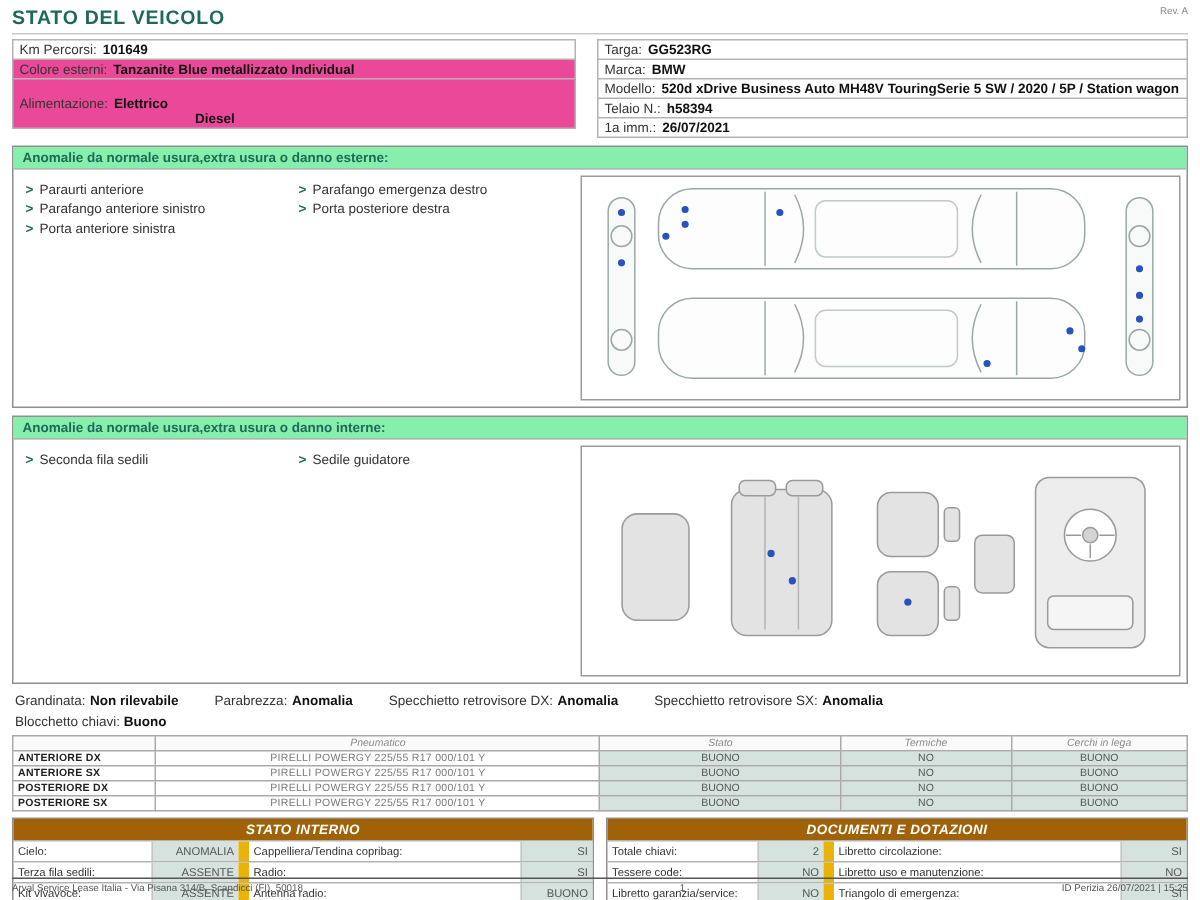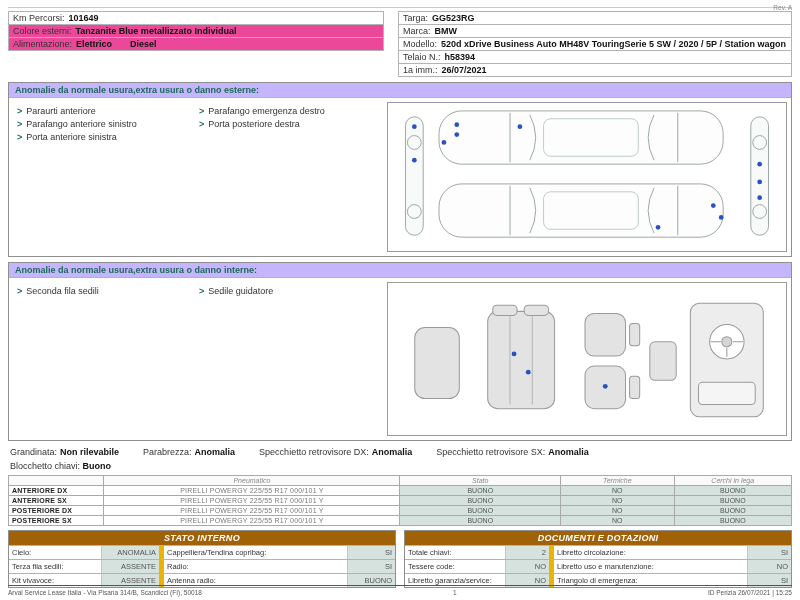--- a/index.html
+++ b/index.html
@@ -17,25 +17,25 @@
 
   
   .info { display:flex; gap:14px; margin-top:3px; }
   .info-left { width:376px; }
   .info-right { flex:1; }
   .irow { display:flex; align-items:center; border:1px solid #b3b3b3; border-top:none; min-height:13px; padding:1px 4px; gap:4px; flex-wrap:wrap; }
   .irow:first-child { border-top:1px solid #b3b3b3; }
   .irow.tint { background:#ec4899; }
   .lab { color:#333; white-space:nowrap; }
   .valb { font-weight:bold; color:#111; }
-  .fuel2 { margin-left:14px; }
+  .fuel2 { margin-left:14px;margin-top:20px; }
 
   
   .section { border:1px solid #8f8f8f; margin-top:5px; }
-  .sec-hd { background:#c4b5fd; border-bottom:1px solid #b3b3b3; padding:2px 6px; color:#1d6a58; font-weight:bold; font-size:9px; }
+  .sec-hd { background:#86efac; border-bottom:1px solid #b3b3b3; padding:2px 6px; color:#1d6a58; font-weight:bold; font-size:9px; }
   .sec-bd { display:flex; padding:4px; gap:6px; }
   .anlist { width:368px; display:flex; padding:3px 0 0 4px; }
   .ancol { width:50%; }
   .anitem { line-height:13px; color:#333; }
   .arrow { color:#1d6a58; font-weight:bold; margin-right:4px; }
   .diagram-box { flex:1; border:1px solid #9a9a9a; background:#fff; }
   .diag-ext { height:150px; }
   .diag-int { height:154px; }
   svg { display:block; width:100%; height:100%; }
 
@@ -55,36 +55,37 @@
   td.c-stato { width:160px; } td.c-term { width:113px; } td.c-cerchi { width:117px; }
 
   
   .bottom { display:flex; gap:8px; margin-top:4px; align-items:flex-start; }
   .btable { flex:1; border:1px solid #8f8f8f; }
   .bt-hd { background:#a16207; color:#fff; font-weight:bold; text-align:center; font-size:9px; padding:2px 16px; letter-spacing:.3px;font-style:italic; }
   .brow { display:grid; border-top:1px solid #b3b3b3; min-height:12px; align-items:stretch; }
   .brow:first-of-type { border-top:none; }
   .g4a { grid-template-columns:92px 58px 1fr 48px; }
   .g4b { grid-template-columns:100px 44px 1fr 44px; }
-  .blbl { font-size:7.5px; color:#333; padding:2px 3px; border-left:5px solid #eab308; }
+  .blbl { font-size:7.5px; color:#333; padding:2px 3px; border-left:7px solid #eab308; }
   .brow > .blbl:first-child { border-left:none; }
   .bval { background:#d5e2de; font-size:7.5px; color:#555; text-align:right; padding:2px 3px; border-left:1px solid #c5c5c5; }
 
   
   .footer { position:absolute; left:8px; right:8px; bottom:4px; border-top:1px solid #555;
             display:flex; justify-content:space-between; padding-top:3px; font-size:6.5px; color:#555; }
   .watermark { position:absolute; right:8px; bottom:1px; font-size:27px; font-weight:bold;
                color:#bfc4c7; letter-spacing:1px; text-shadow:1px 1px 0 #fff; pointer-events:none; }
 </style>
 </head>
 <body>
 
 <div class="page">
 
   <div class="hdr">
+    <div class="title">STATO DEL VEICOLO</div>
     <div class="rev">Rev. A</div>
   </div>
 
   <div class="info">
     <div class="info-left">
       <div class="irow">
         <span class="lab">Km Percorsi:</span>
         <span class="valb">101649</span>
       </div>
       <div class="irow tint">

